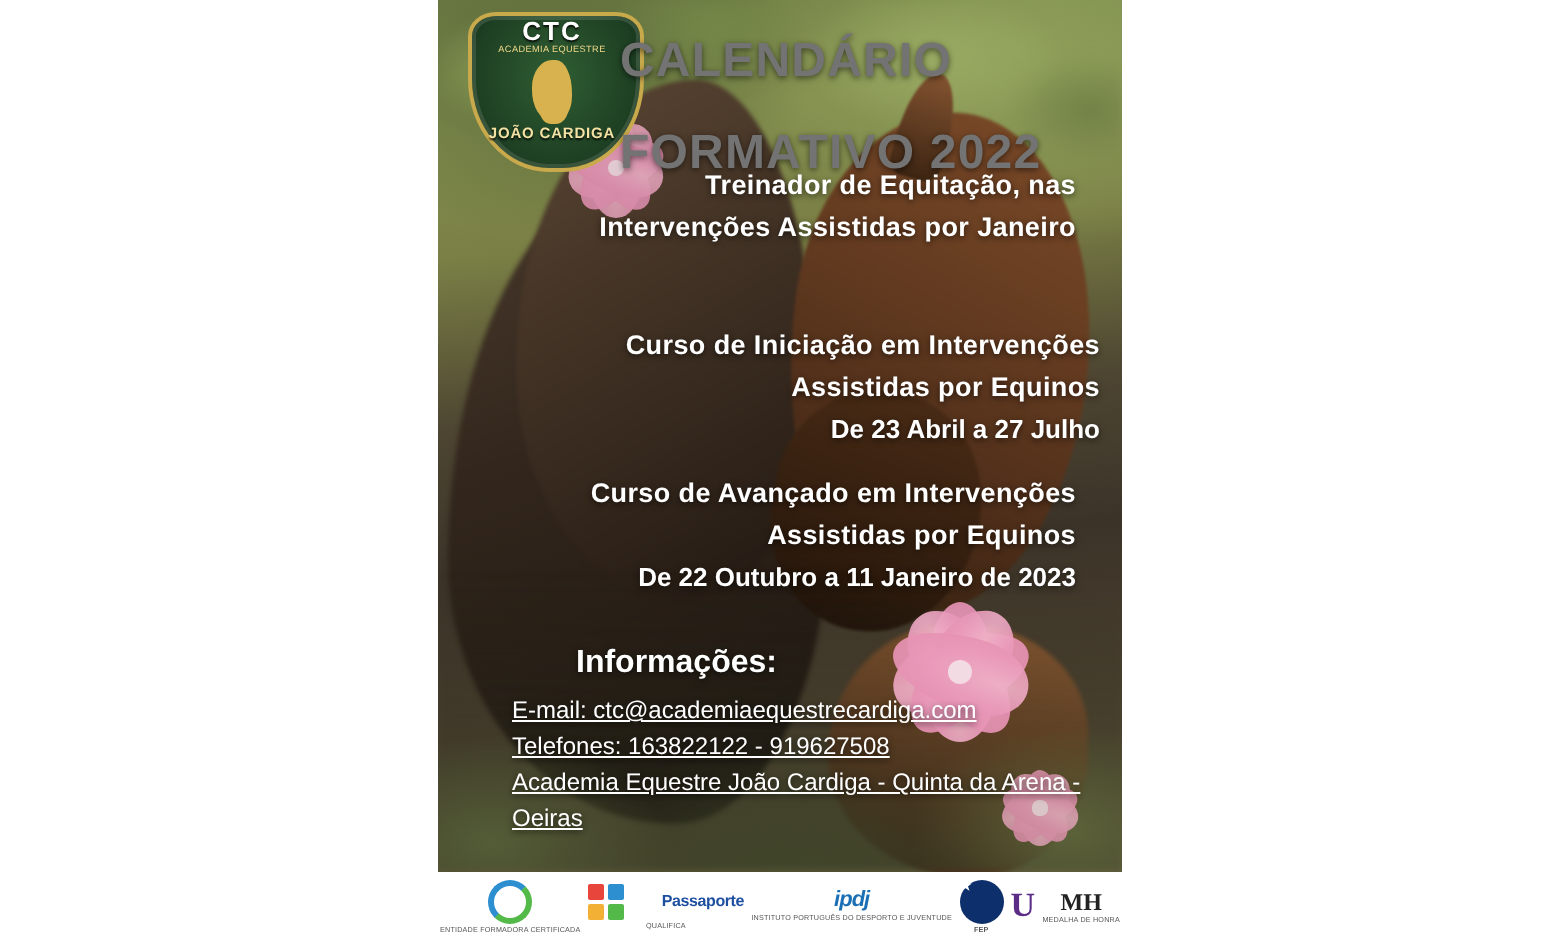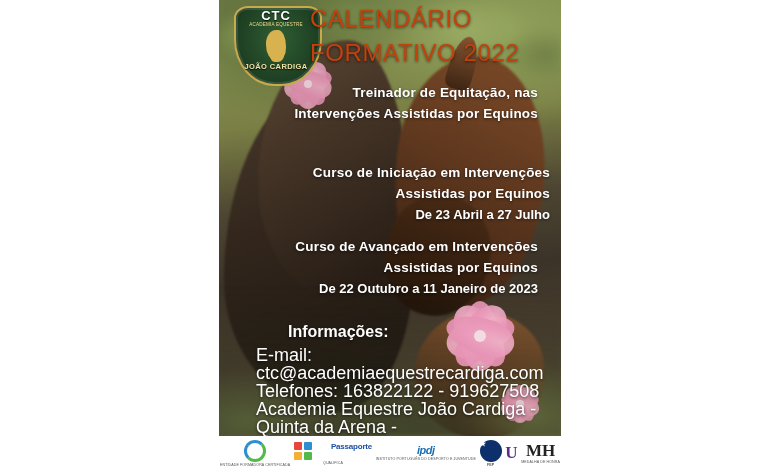--- a/index.html
+++ b/index.html
@@ -214,26 +214,27 @@
     text-shadow: 0 1px 1px rgba(0,0,0,.8);
   }
 
   
   #headline {
     position: absolute;
     left: 310px; top: 2px;
     width: 250px;
   }
   #headline .line {
-    color: #c2410c;
+    color: #737373;
     font-size: 24px;
-    font-weight: normal;
+    font-weight: bold;
     letter-spacing: .6px;
     line-height: 34px;
     text-shadow: 0 1px 3px rgba(0,0,0,.55);
+    margin-top: 12px;
   }
 
   
   .course {
     position: absolute;
     width: 330px;
     text-align: right;
     color: #ffffff;
     text-shadow: 0 1px 3px rgba(0,0,0,.6);
   }
@@ -261,22 +262,23 @@
     text-shadow: 0 1px 3px rgba(0,0,0,.65);
   }
   #contact .title {
     font-size: 16px;
     font-weight: bold;
     line-height: 24px;
     margin-bottom: 2px;
     margin-left: 32px;
   }
   #contact .row {
-    font-size: 18px;
+    font-size: 12px;
     line-height: 18px;
+    text-decoration: underline;
   }
 
   
   #sponsors {
     position: absolute;
     left: 214px; top: 436px;
     width: 352px; height: 34px;
     display: flex;
     align-items: center;
     justify-content: space-between;
@@ -306,21 +308,21 @@
   .sp-ring {
     width: 22px; height: 22px;
     border-radius: 50%;
     border: 3px solid #2d8fd0;
     border-right-color: #53b948;
     border-bottom-color: #53b948;
     box-sizing: border-box;
   }
   .sp-ent { font-size: 4px; color: #2d8fd0; letter-spacing: .2px; }
   .sp-passaporte {
-    display: flex; align-items: flex-start; gap: 19px;
+    display: flex; align-items: center; gap: 19px;
   }
   .sp-squares {
     width: 18px; height: 18px;
     display: grid;
     grid-template-columns: 8px 8px;
     grid-template-rows: 8px 8px;
     gap: 2px;
   }
   .sp-squares i { display: block; border-radius: 1px; }
   .sq1 { background: #e8453c; }
@@ -334,21 +336,21 @@
   }
   .sp-ipdj-sub { font-size: 3.4px; color: #666; }
   .sp-fep-badge {
     width: 22px; height: 22px; border-radius: 50%;
     background: #0d2f6b;
     display: flex; align-items: center; justify-content: center;
     color: #ffffff; font-size: 7px; font-weight: bold;
   }
   .sp-fep-cap { font-size: 4.6px; font-weight: bold; color: #0d2f6b; letter-spacing: 1px; }
   .sp-u { font-size: 17px; font-weight: bold; color: #5b2d86; font-family: "Liberation Serif", serif; }
-  .sp-mh { font-size: 17px; font-weight: bold; color: #222; font-family: "Liberation Serif", serif; }
+  .sp-mh { font-size: 12px; font-weight: bold; color: #222; font-family: "Liberation Serif", serif; }
   .sp-mh-cap { font-size: 3.2px; color: #444; }
 </style>
 </head>
 <body>
 
 <div id="poster">
 
   <div class="photo">
     <div class="grass-top"></div>
     <div class="horse-dark"></div>
@@ -397,21 +399,21 @@
     <div class="logo-name">JOÃO CARDIGA</div>
   </div>
 
   <div id="headline">
     <div class="line">CALENDÁRIO</div>
     <div class="line">FORMATIVO 2022</div>
   </div>
 
   <div class="course" id="course-1">
     <div class="ln">Treinador de Equitação, nas</div>
-    <div class="ln">Intervenções Assistidas por Equinos</div>
+    <div class="ln">Intervenções Assistidas por Janeiro</div>
   </div>
 
   <div class="course" id="course-2">
     <div class="ln">Curso de Iniciação em Intervenções</div>
     <div class="ln">Assistidas por Equinos</div>
     <div class="dates">De 23 Abril a 27 Julho</div>
   </div>
 
   <div class="course" id="course-3">
     <div class="ln">Curso de Avançado em Intervenções</div>

